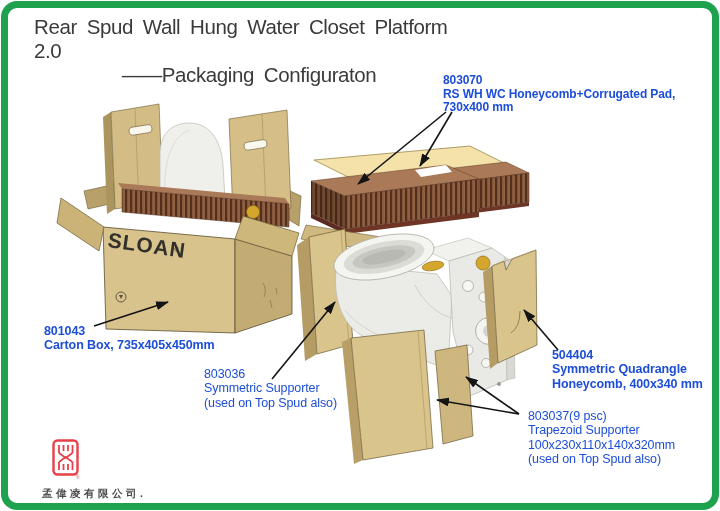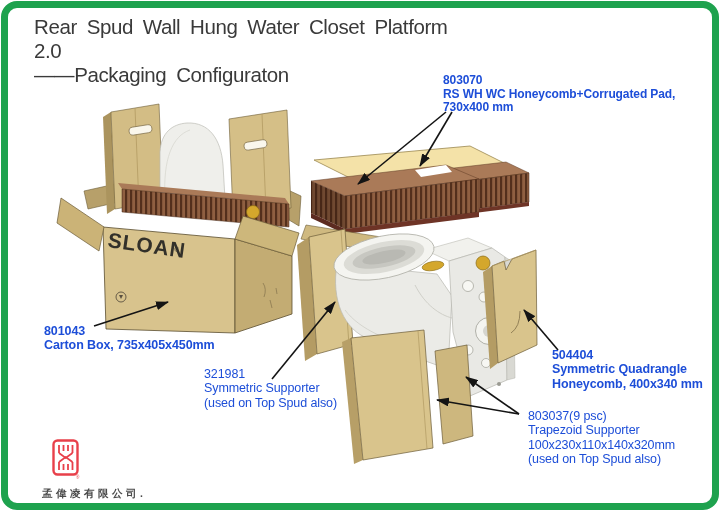--- a/index.html
+++ b/index.html
@@ -10,21 +10,21 @@
   #frame{
     position:absolute;inset:1px;border:7px solid #1ea24e;border-radius:16px;
     pointer-events:none;z-index:30;
   }
   #art{position:absolute;left:0;top:0;z-index:5;}
   .title{
     position:absolute;left:34px;top:15px;width:430px;color:#3a3a3a;
     font-size:20.5px;line-height:24px;letter-spacing:-0.4px;word-spacing:4.5px;
     z-index:10;
   }
-  .title .l2{text-align:left;}
+  .title .l2{text-align:center;}
   .lbl{
     position:absolute;color:#1d4ed8;font-size:12.5px;line-height:14.3px;
     letter-spacing:-0.1px;white-space:nowrap;z-index:10;
   }
   .lbl span{display:block;}
   .bold{font-weight:bold;}
   #callout-pad{left:443px;top:74px;font-size:12px;line-height:13.5px;}
   #callout-carton{left:44px;top:324px;}
   #callout-triangle{left:204px;top:367px;}
   #callout-quadrangle{left:552px;top:348px;}
@@ -185,21 +185,21 @@
     <span>RS WH WC Honeycomb+Corrugated Pad,</span>
     <span>730x400 mm</span>
   </div>
 
   <div id="callout-carton" class="lbl bold">
     <span>801043</span>
     <span>Carton Box, 735x405x450mm</span>
   </div>
 
   <div id="callout-triangle" class="lbl">
-    <span>321981</span>
+    <span>803036</span>
     <span>Symmetric Supporter</span>
     <span>(used on Top Spud also)</span>
   </div>
 
   <div id="callout-quadrangle" class="lbl bold">
     <span>504404</span>
     <span>Symmetric Quadrangle</span>
     <span>Honeycomb, 400x340 mm</span>
   </div>
 

